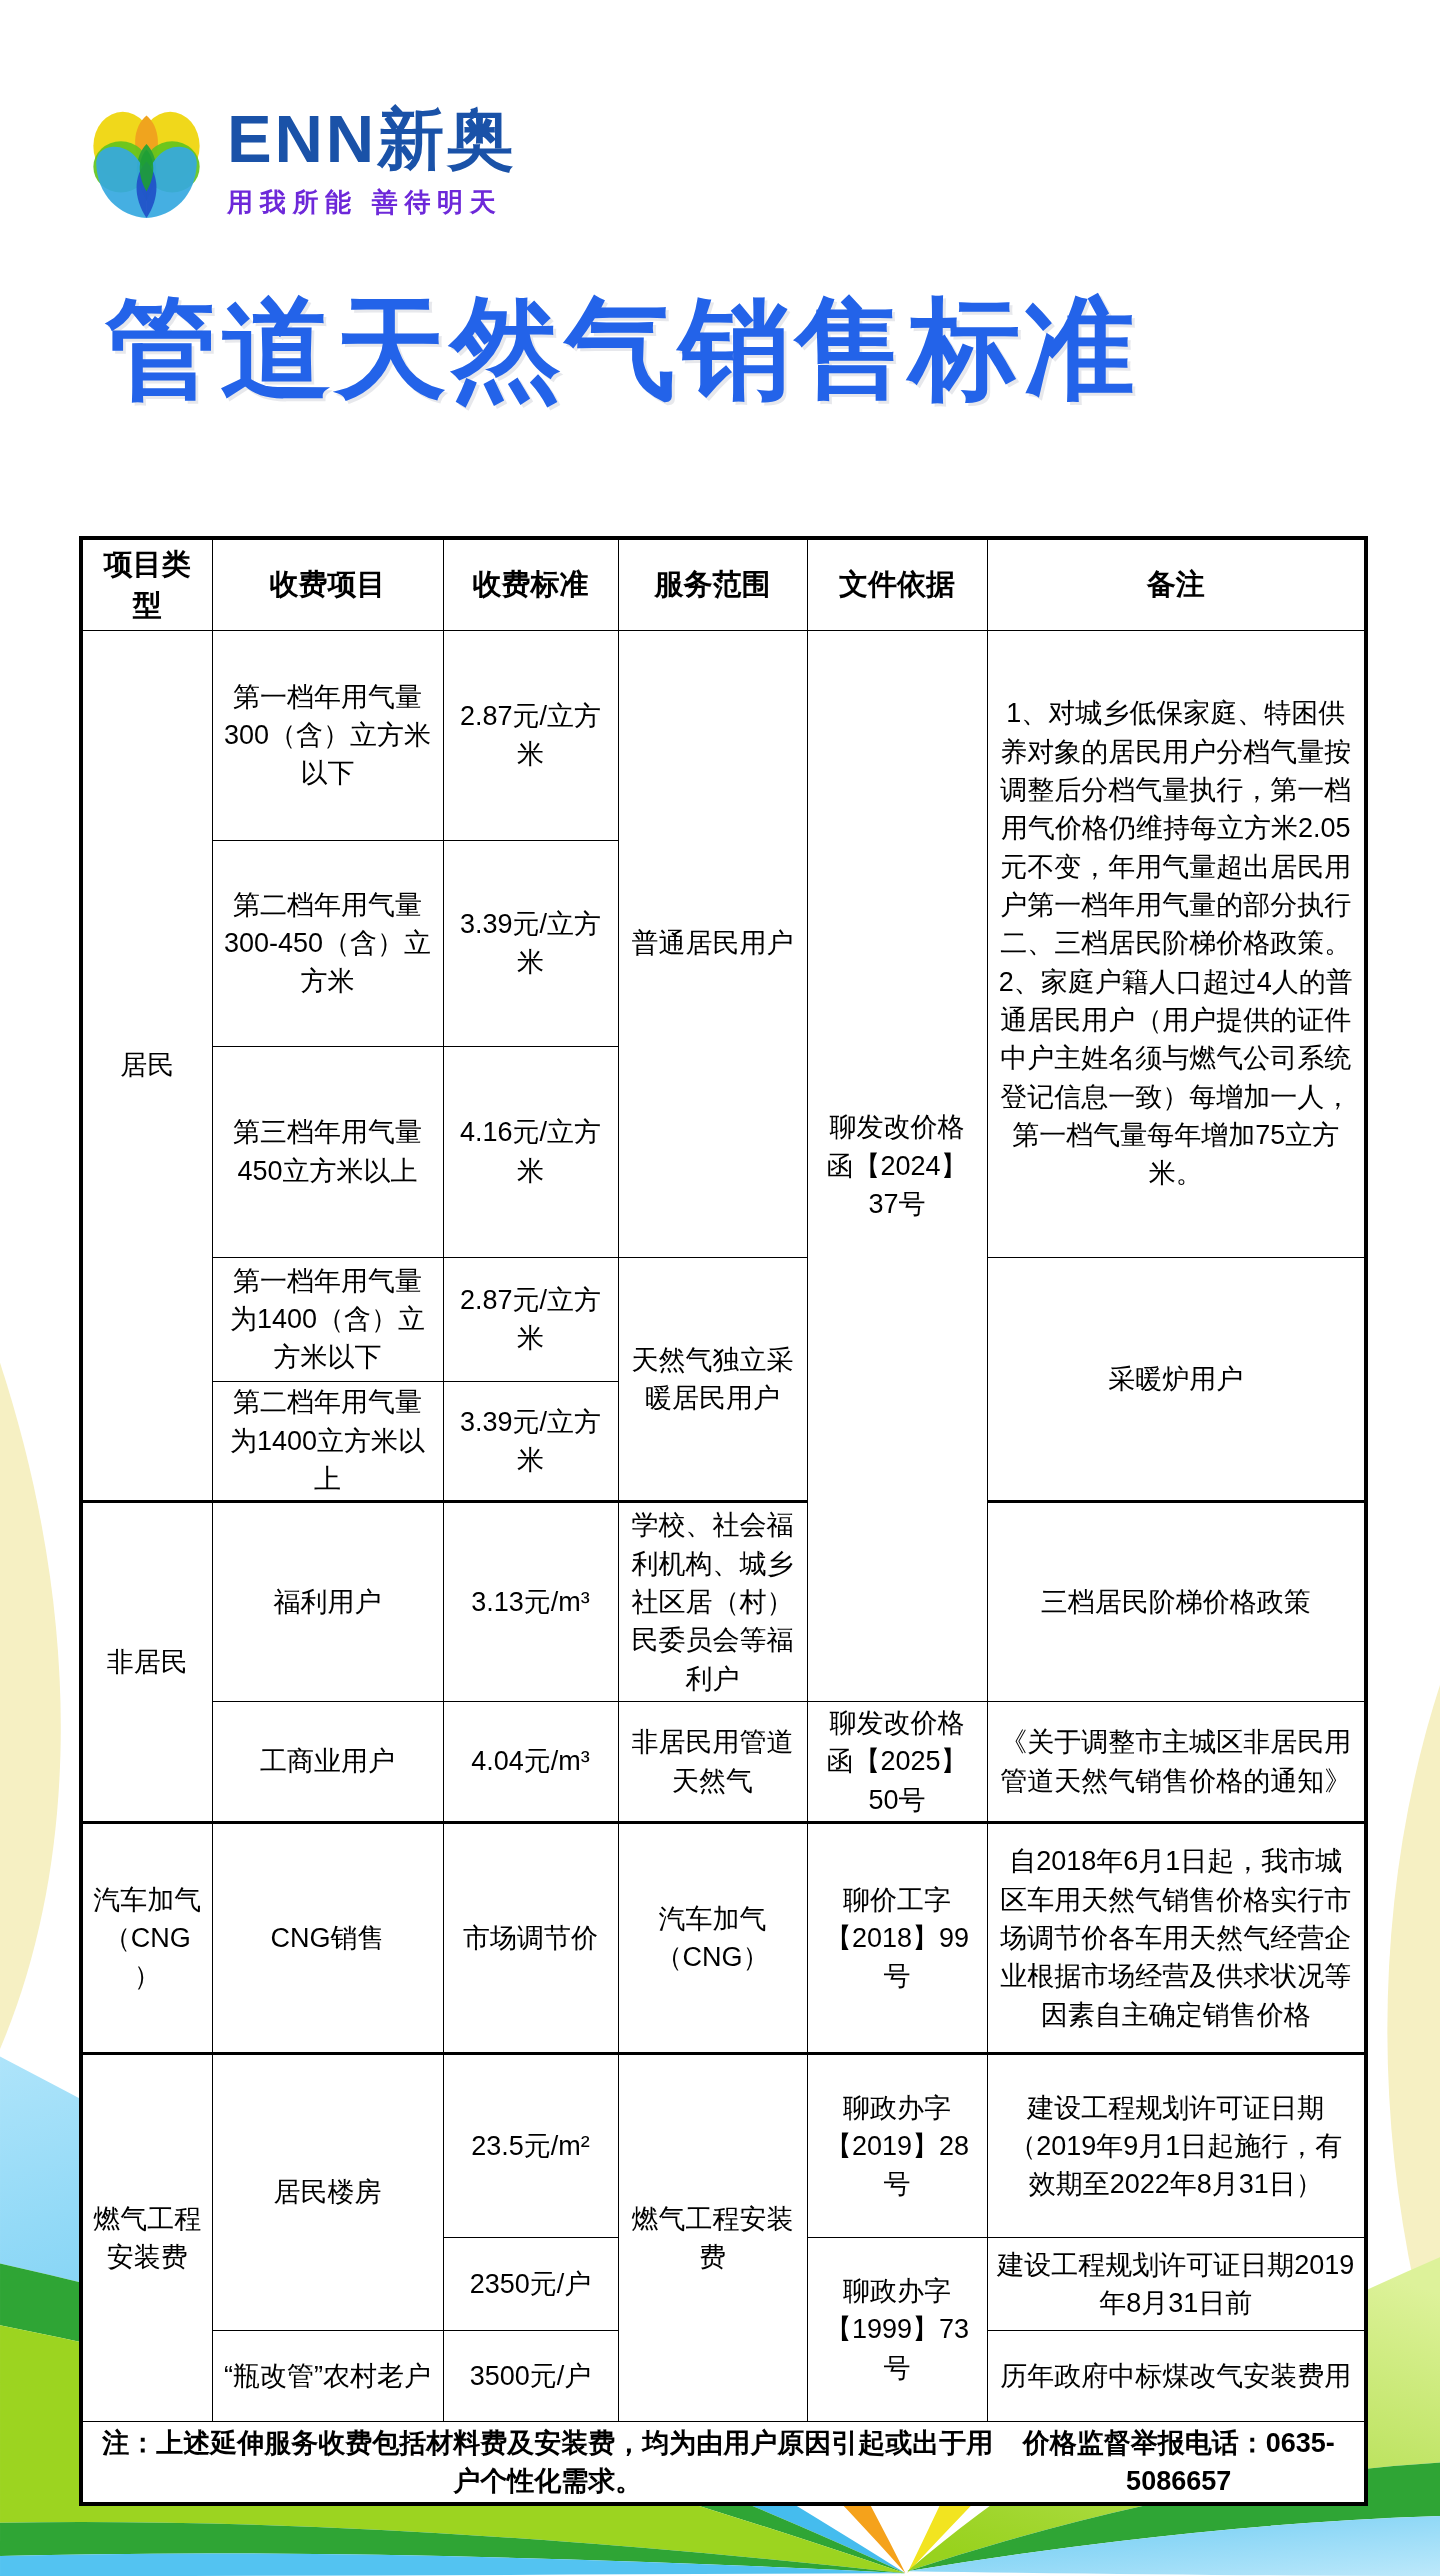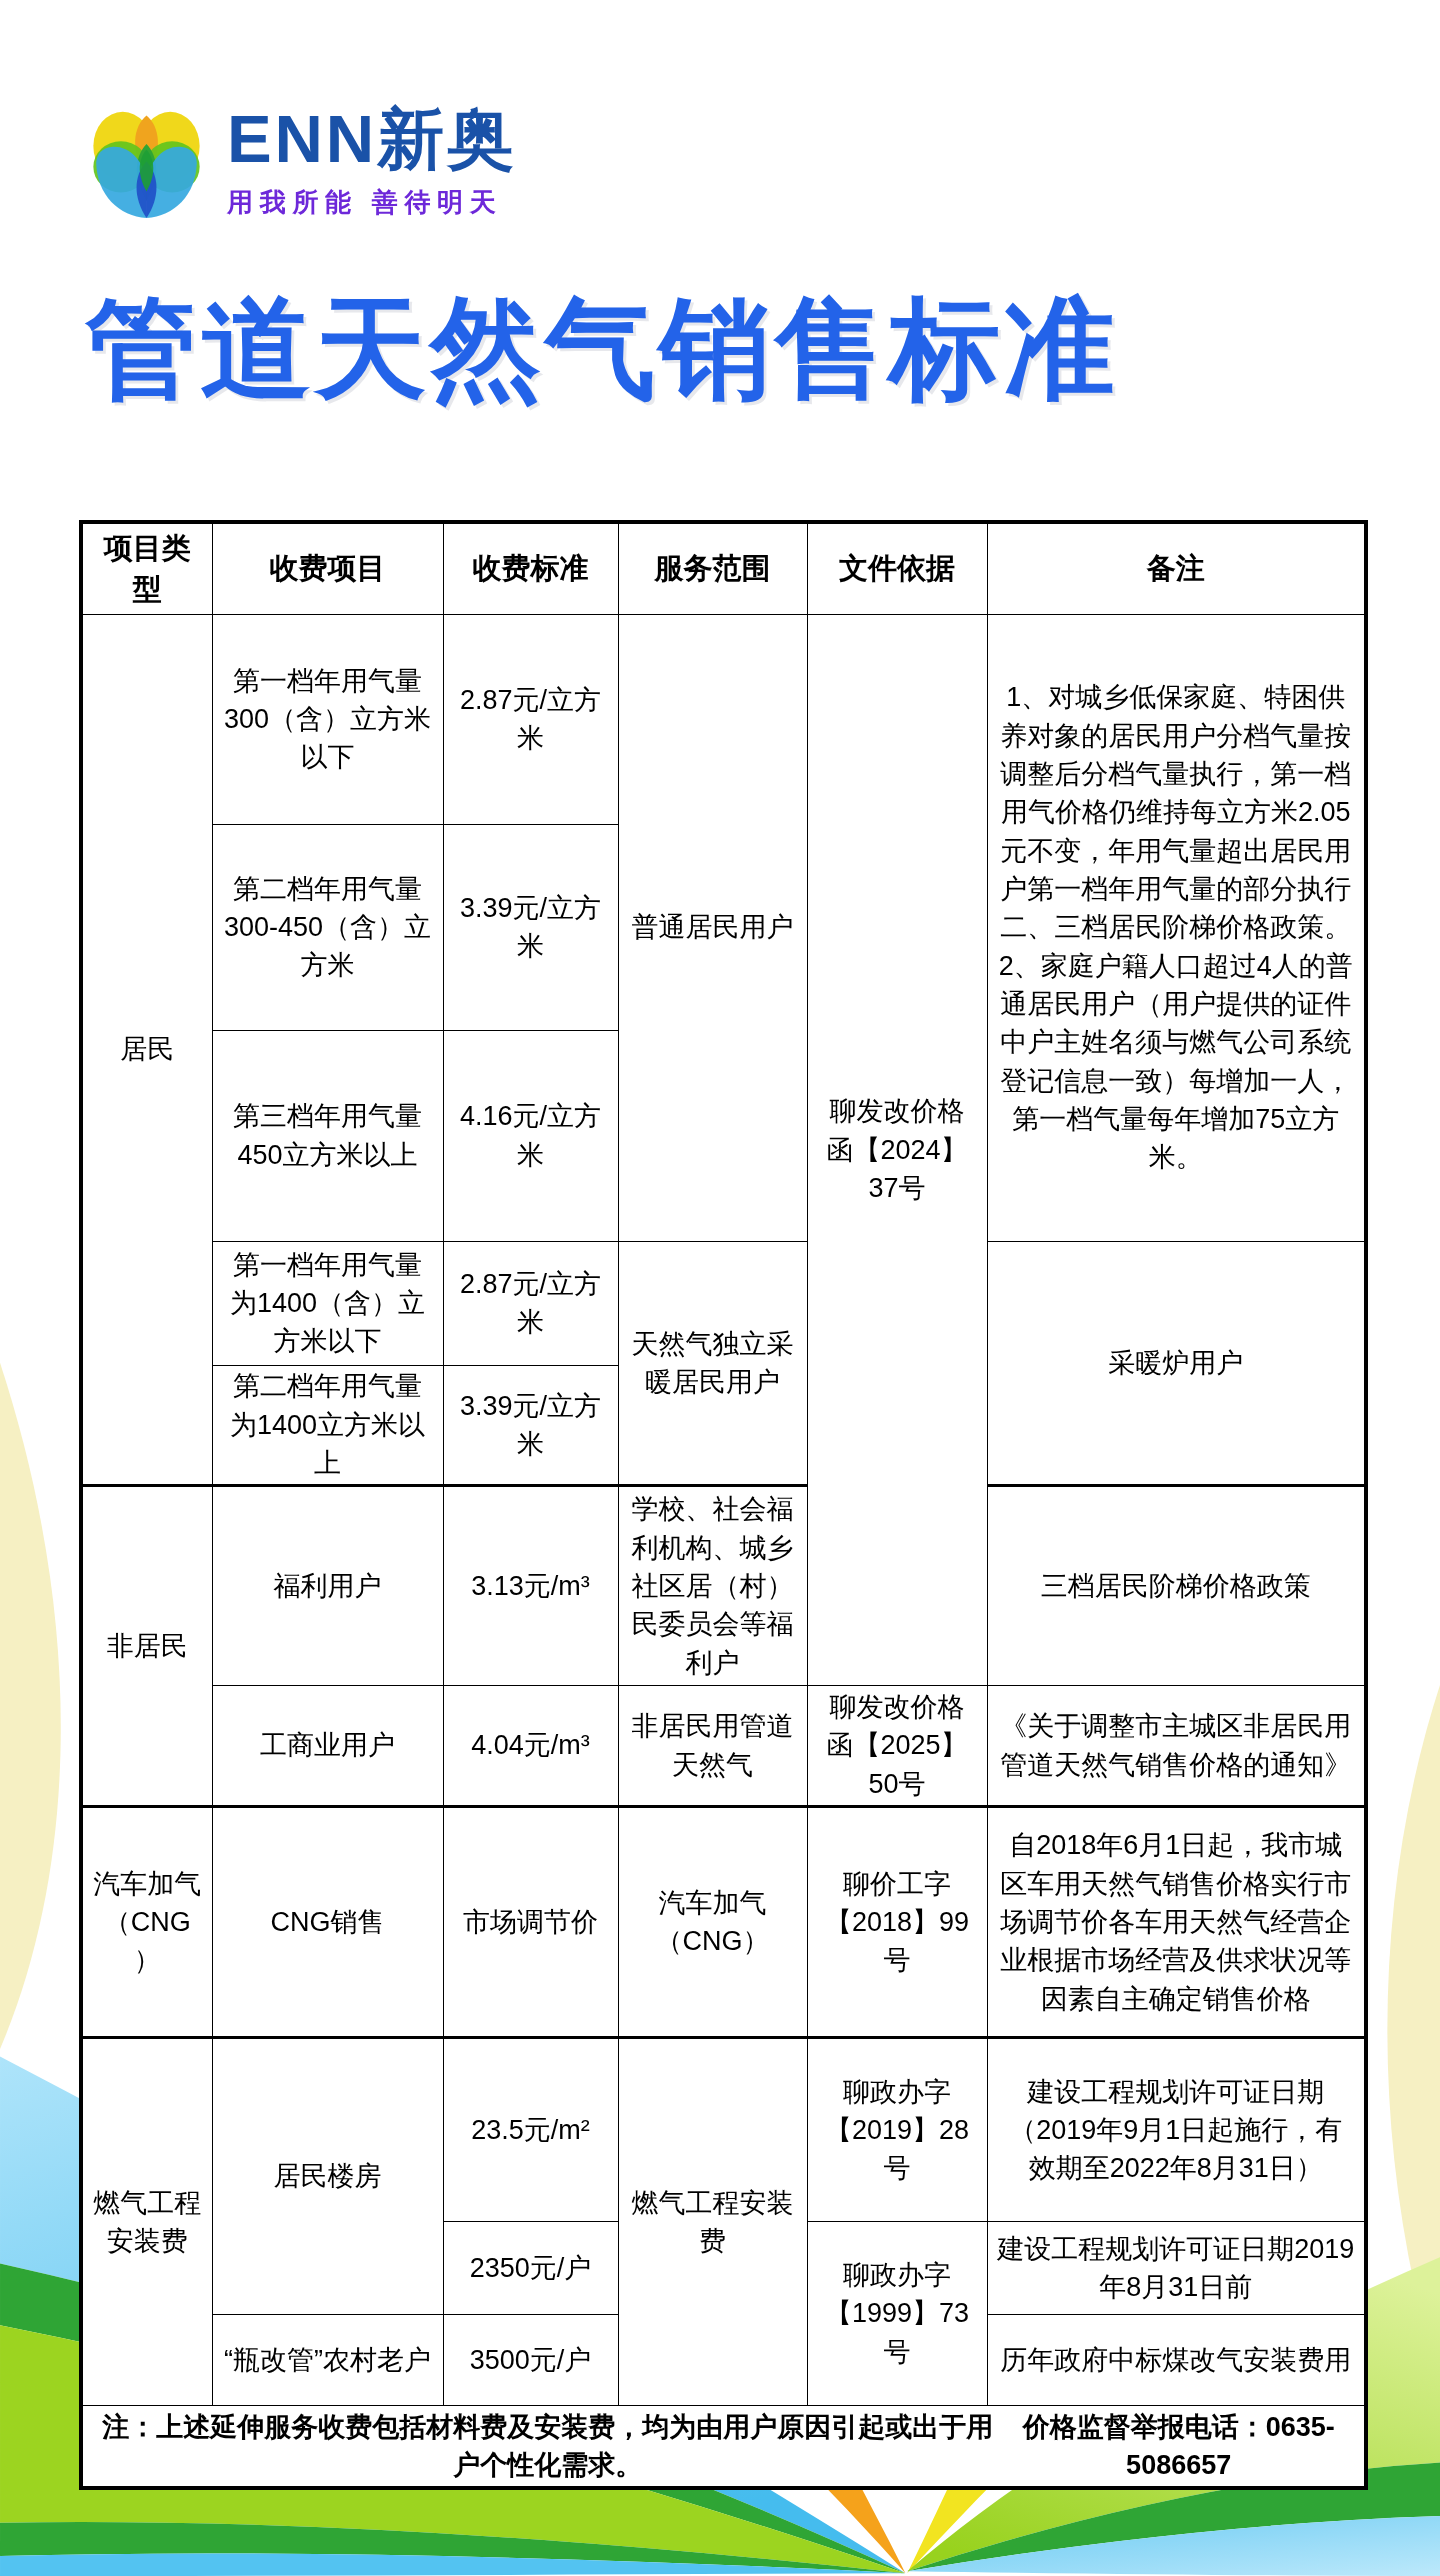--- a/index.html
+++ b/index.html
@@ -15,23 +15,24 @@
   .logo{position:absolute;left:93px;top:80px;display:flex;align-items:flex-end;z-index:2;}
   .logo-flower{width:107px;height:112px;flex:0 0 auto;}
   .logo-text{margin-left:27px;padding-top:25px;}
   .brand{font-size:67px;font-weight:800;color:#1a52a8;letter-spacing:2.9px;line-height:1;}
   .tagline{margin-top:13.3px;font-size:26px;font-weight:700;color:#6d28d9;letter-spacing:6.7px;}
   
   .page-title{
     position:absolute;left:0;top:284px;width:1204px;text-align:center;z-index:2;
     font-size:111px;font-weight:900;color:#2363e9;letter-spacing:3.8px;line-height:1.18;
     text-shadow:2.9px 2.9px 0 rgba(120,130,150,0.18);
-  }
-  
-  .tbl-wrap{position:absolute;left:79px;top:520px;z-index:1;}
+    padding-left:20px;
+  }
+  
+  .tbl-wrap{position:absolute;left:79px;top:536px;z-index:1;}
   table.price{
     border-collapse:collapse;table-layout:fixed;width:1285px;background:#fff;
     border:4.8px solid #000;
   }
   table.price th, table.price td{
     border:1.9px solid #000;background:#fff;text-align:center;vertical-align:middle;
     font-size:27px;line-height:1.42;padding:1.9px 9.5px;word-break:break-word;
   }
   table.price th{font-size:29px;font-weight:700;}
   tr.sec > th, tr.sec > td{border-top-width:3.8px;}

